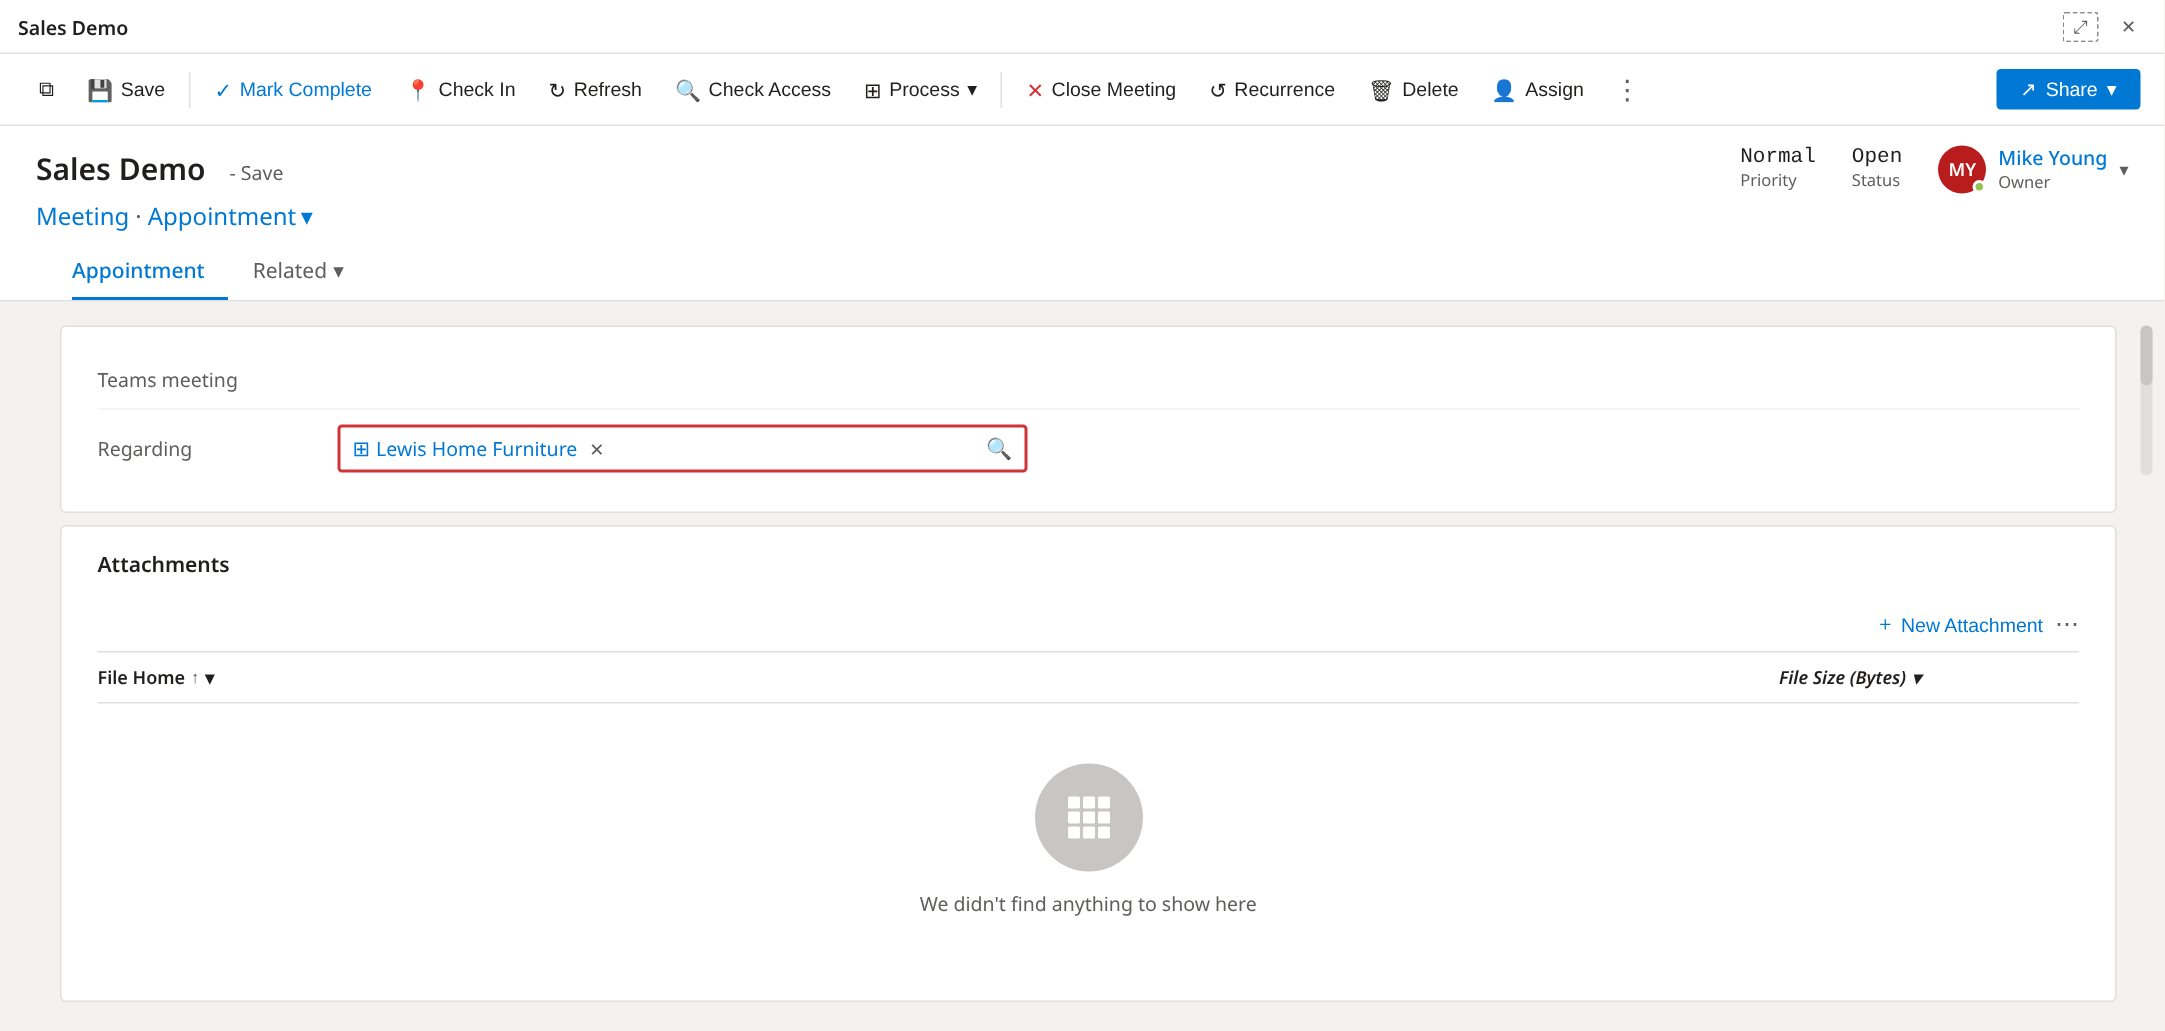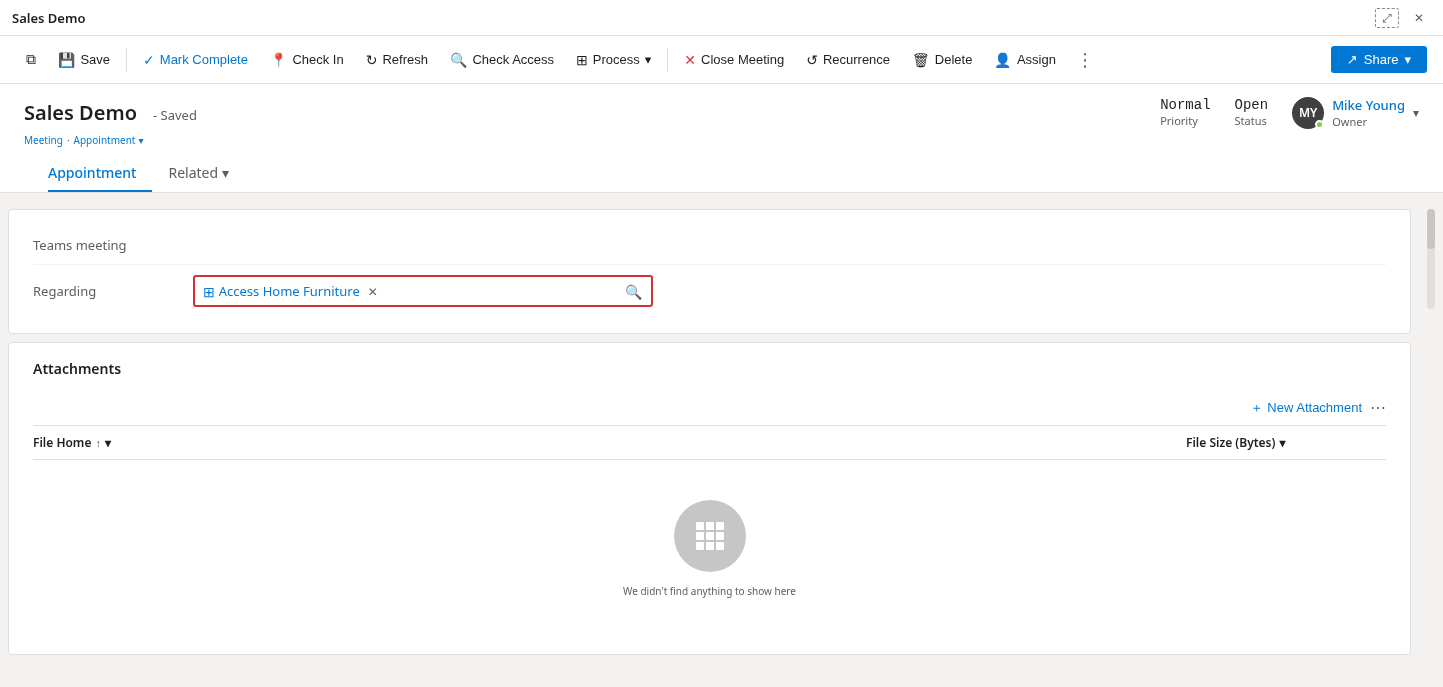--- a/index.html
+++ b/index.html
@@ -45,29 +45,29 @@
     .page-content { background: #f3f2f1; height: calc(687px - 36px - 48px); overflow: hidden; display: flex; flex-direction: column; }
 
     
     .record-header {
       background: #fff; padding: 12px 24px 0 24px;
       border-bottom: 1px solid #e1dfdd; margin-bottom: 8px;
     }
     .record-title-row { display: flex; align-items: center; justify-content: space-between; margin-bottom: 4px; }
     .record-title { font-size: 20px; font-weight: 600; color: #201f1e; }
     .record-saved { font-size: 13px; color: #605e5c; margin-left: 8px; font-weight: 400; }
-    .record-meta { font-size: 10px; color: #605e5c; margin-bottom: 8px; display: flex; align-items: center; gap: 4px; }
+    .record-meta { font-size: 16px; color: #605e5c; margin-bottom: 8px; display: flex; align-items: center; gap: 4px; }
     .record-meta a { color: #0078d4; text-decoration: none; cursor: pointer; }
     .record-status-area { display: flex; align-items: center; gap: 24px; }
     .status-item { display: flex; flex-direction: column; align-items: flex-start; }
     .status-label { font-size: 11px; color: #605e5c; }
     .status-value { font-size: 14px; font-weight: 500; color: #201f1e; font-family: Liberation Mono, monospace; }
     .owner-area { display: flex; align-items: center; gap: 8px; }
     .owner-avatar {
-      width: 32px; height: 32px; border-radius: 50%; background: #404040;
+      width: 32px; height: 32px; border-radius: 50%; background: #b91c1c;
       display: flex; align-items: center; justify-content: center;
       color: #fff; font-size: 12px; font-weight: 600; position: relative; text-align: center;
     }
     .owner-avatar .online-dot {
       position: absolute; bottom: 0; right: 0;
       width: 9px; height: 9px; border-radius: 50%; background: #92c353; border: 2px solid #fff;
     }
     .owner-info { display: flex; flex-direction: column; }
     .owner-name { font-size: 13px; font-weight: 500; color: #0078d4; }
     .owner-role { font-size: 11px; color: #605e5c; }
@@ -128,39 +128,39 @@
     }
     .new-attachment-btn {
       display: flex; align-items: center; gap: 4px;
       background: none; border: none; cursor: pointer; color: #0078d4; font-size: 13px;
     }
     .attachment-more { background: none; border: none; cursor: pointer; color: #605e5c; font-size: 16px; }
     .table-header {
       display: flex; align-items: center; padding: 8px 0; border-bottom: 1px solid #e1dfdd;
     }
     .col-filename { flex: 1; font-size: 12px; font-weight: 600; color: #201f1e; display: flex; align-items: center; gap: 4px; }
-    .col-filesize { width: 200px; font-size: 12px; font-weight: 600; color: #201f1e; display: flex; align-items: flex-start; gap: 4px; }
+    .col-filesize { width: 200px; font-size: 12px; font-weight: 600; color: #201f1e; display: flex; align-items: flex-start; gap: 4px; font-style: italic; }
     .sort-icon { font-size: 11px; color: #605e5c; }
 
     
     .empty-state { display: flex; flex-direction: column; align-items: center; padding: 40px 0; }
     .empty-icon {
       width: 72px; height: 72px; border-radius: 50%; background: #c8c6c4;
       display: flex; align-items: center; justify-content: center; margin-bottom: 12px;
     }
     .empty-icon svg { fill: #fff; }
-    .empty-text { font-size: 10px; color: #605e5c; }
+    .empty-text { font-size: 13px; color: #605e5c; }
 
     
     .right-panel { width: 24px; background: #f3f2f1; flex-shrink: 0; }
     .scrollbar-track { width: 8px; background: #e1dfdd; border-radius: 4px; height: 100px; margin: 8px auto; }
     .scrollbar-thumb { width: 8px; background: #c8c6c4; border-radius: 4px; height: 40px; }
 
     .content-with-scrollbar { display: flex; flex: 1; overflow: hidden; }
-    .content-main { flex: 1; overflow: hidden; padding: 8px; }
+    .content-main { flex: 1; overflow: hidden; padding: 8px; margin-left: 32px; }
   </style>
 </head>
 <body>
 
 <div class="title-bar">
   <span class="title-bar-left">Sales Demo</span>
   <div class="title-bar-right">
     <button class="title-bar-btn" title="Expand">
       <span>⤢</span>
     </button>
@@ -227,21 +227,21 @@
     <span>▾</span>
   </button>
 </div>
 
 <div class="page-content">
 
   <div class="record-header">
     <div class="record-title-row">
       <div style="display:flex; align-items:baseline; gap:8px;">
         <span class="record-title">Sales Demo</span>
-        <span class="record-saved">- Saved</span>
+        <span class="record-saved">- Save</span>
       </div>
       <div class="record-status-area">
         <div class="status-item">
           <span class="status-value">Normal</span>
           <span class="status-label">Priority</span>
         </div>
         <div class="status-item">
           <span class="status-value">Open</span>
           <span class="status-label">Status</span>
         </div>
@@ -286,21 +286,21 @@
         <div class="form-row">
           <span class="form-label">Teams meeting</span>
         </div>
 
         <div class="form-row">
           <span class="form-label">Regarding</span>
           <div class="form-field" style="display:flex;align-items:center;gap:8px;">
             <div class="regarding-field">
               <div class="regarding-tag">
                 <span class="tag-icon">⊞</span>
-                <a class="tag-text">Access Home Furniture</a>
+                <a class="tag-text">Lewis Home Furniture</a>
                 <span class="tag-remove">✕</span>
               </div>
               <span class="regarding-search">🔍</span>
             </div>
           </div>
         </div>
       </div>
 
       <div class="form-card">
         <div class="attachments-header">Attachments</div>

